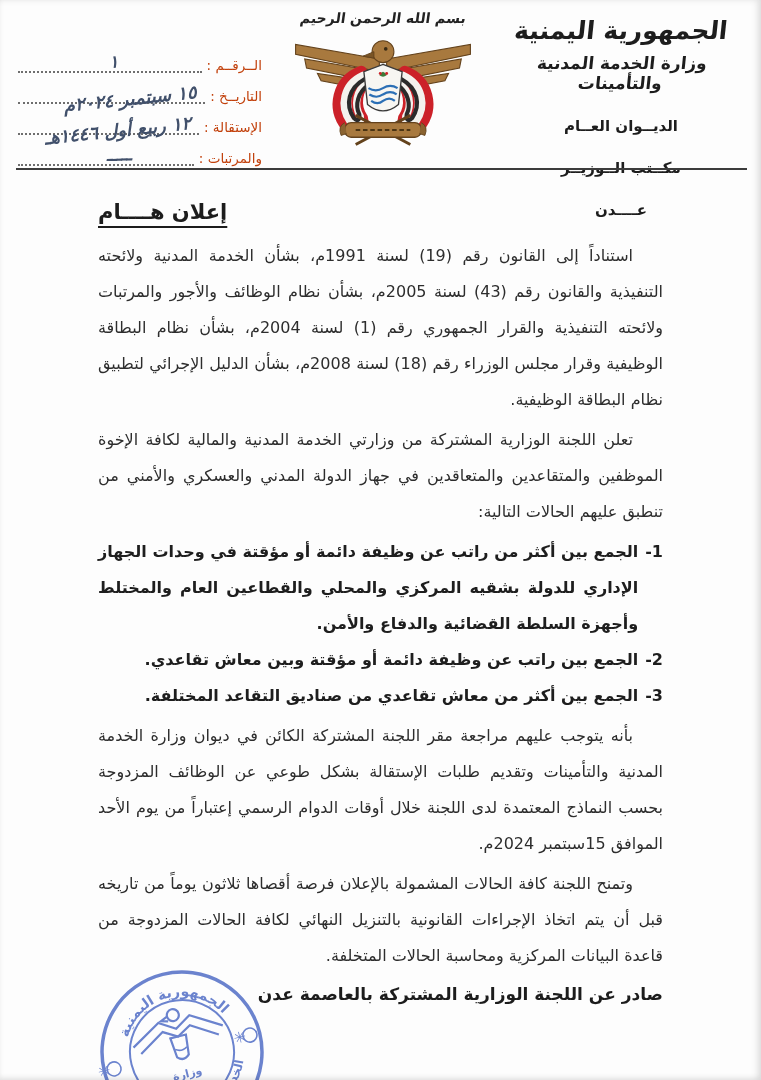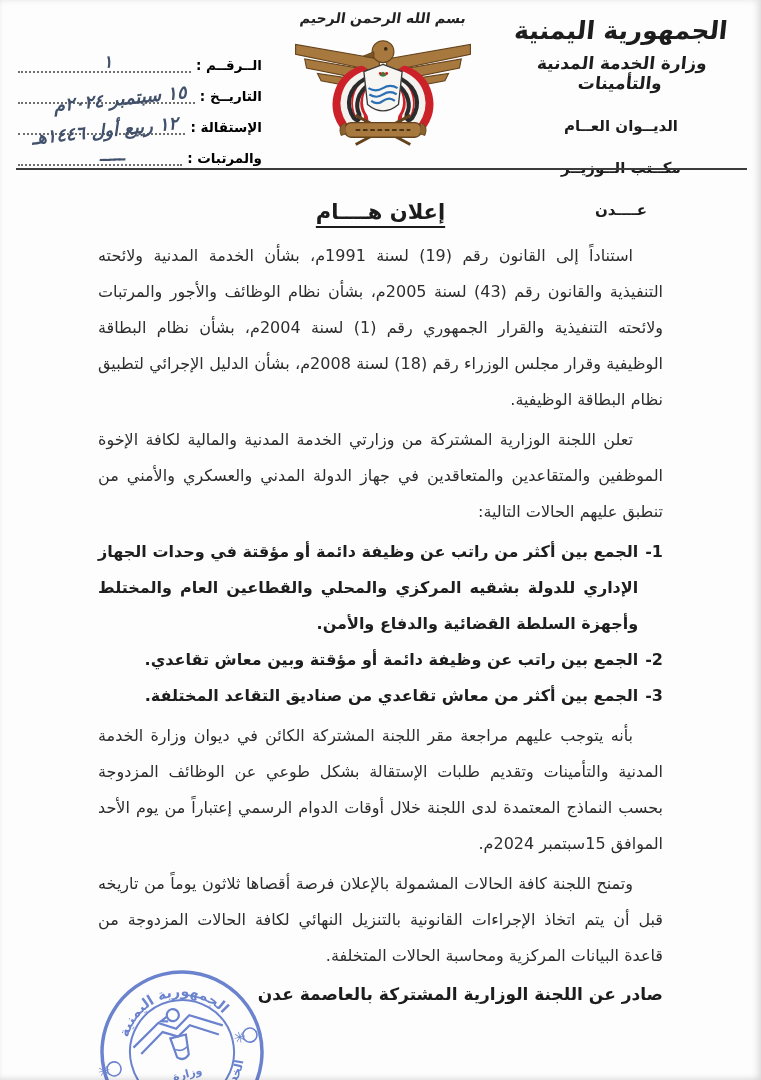--- a/index.html
+++ b/index.html
@@ -14,29 +14,29 @@
   .header{position:absolute;top:0;left:0;right:0;height:172px;}
   .org{position:absolute;top:16px;right:14px;width:252px;text-align:center;color:#1d1d1d;}
   .org .country{font-size:25px;font-weight:bold;letter-spacing:1px;transform:skewX(-6deg);}
   .org .ministry{font-size:17px;font-weight:bold;margin-top:8px;transform:skewX(-6deg);}
   .org .line{font-size:15px;font-weight:bold;margin-top:24px;letter-spacing:2px;}
   .centerblock{position:absolute;top:10px;left:288px;width:190px;text-align:center;}
   .bismillah{font-size:14px;font-weight:bold;color:#222;transform:skewX(-8deg);}
   .emblem{margin-top:2px;}
   .fields{position:absolute;top:42px;left:18px;width:244px;direction:rtl;}
   .field{display:flex;align-items:flex-end;height:31px;position:relative;}
-  .flabel{font-weight:bold;font-size:13.5px;color:#000000;white-space:nowrap;padding-left:5px;}
+  .flabel{font-weight:normal;font-size:13.5px;color:#c2410c;white-space:nowrap;padding-left:5px;}
   .dots{flex:1;border-bottom:2px dotted #6e6e6e;height:100%;position:relative;}
   .hand{position:absolute;bottom:0;right:18%;font-size:17px;color:#41506b;
         transform:rotate(-6deg);transform-origin:right bottom;white-space:nowrap;font-weight:bold;}
   .hand.big{font-size:18px;right:4%;}
   .rule{position:absolute;top:168px;left:16px;right:14px;height:0;border-top:2.5px solid #3c3c3c;}
   
   .doc{position:absolute;top:176px;right:98px;left:98px;}
-  .title{text-align:center;font-size:21px;font-weight:bold;color:#1c1c1c;
+  .title{text-align:left;font-size:21px;font-weight:bold;color:#1c1c1c;
          text-decoration:underline;text-underline-offset:7px;text-decoration-thickness:2px;
          margin:24px 0 14px 0;}
   .para{font-size:16px;line-height:2.25;text-align:justify;text-indent:30px;margin:4px 0;color:#2d2d2d;}
   .item{display:flex;font-weight:bold;color:#1e1e1e;font-size:16px;line-height:2.25;margin:0;}
   .item .num{white-space:nowrap;padding-left:7px;}
   .item .txt{flex:1;text-align:justify;}
   .footer{text-align:right;margin-top:10px;}
   .issued{font-size:17px;font-weight:bold;color:#1c1c1c;}
   
   .stamp{position:absolute;left:96px;top:966px;width:172px;height:172px;

